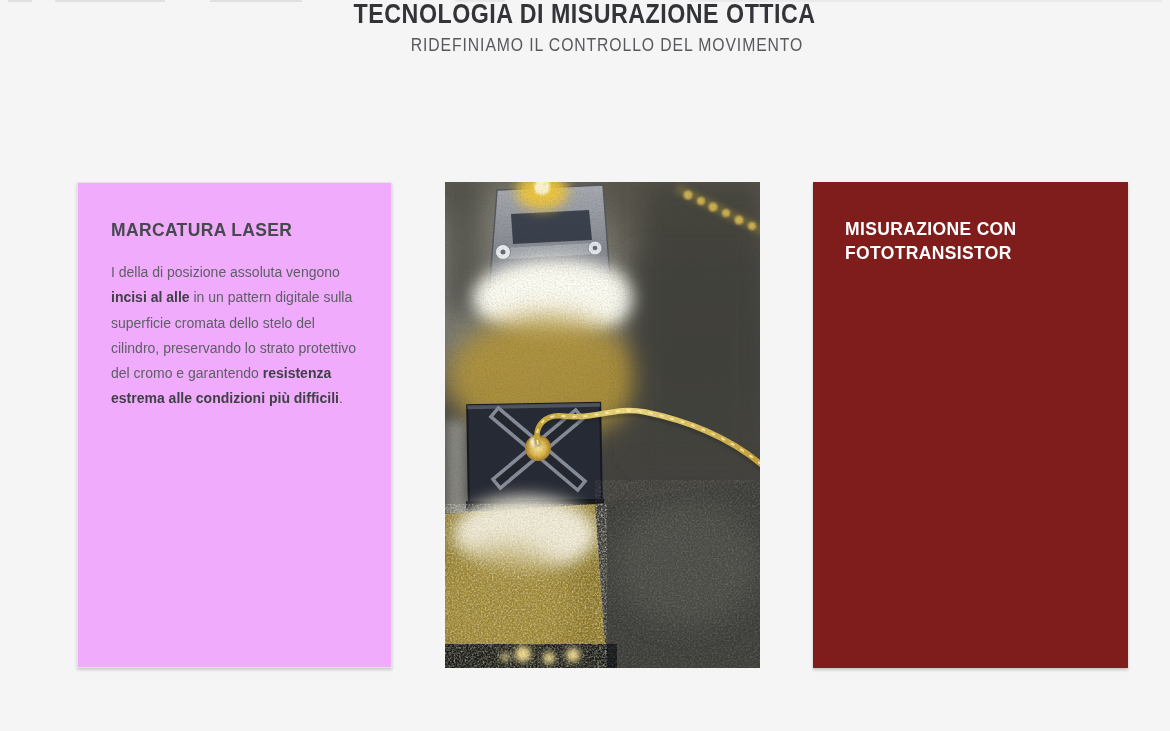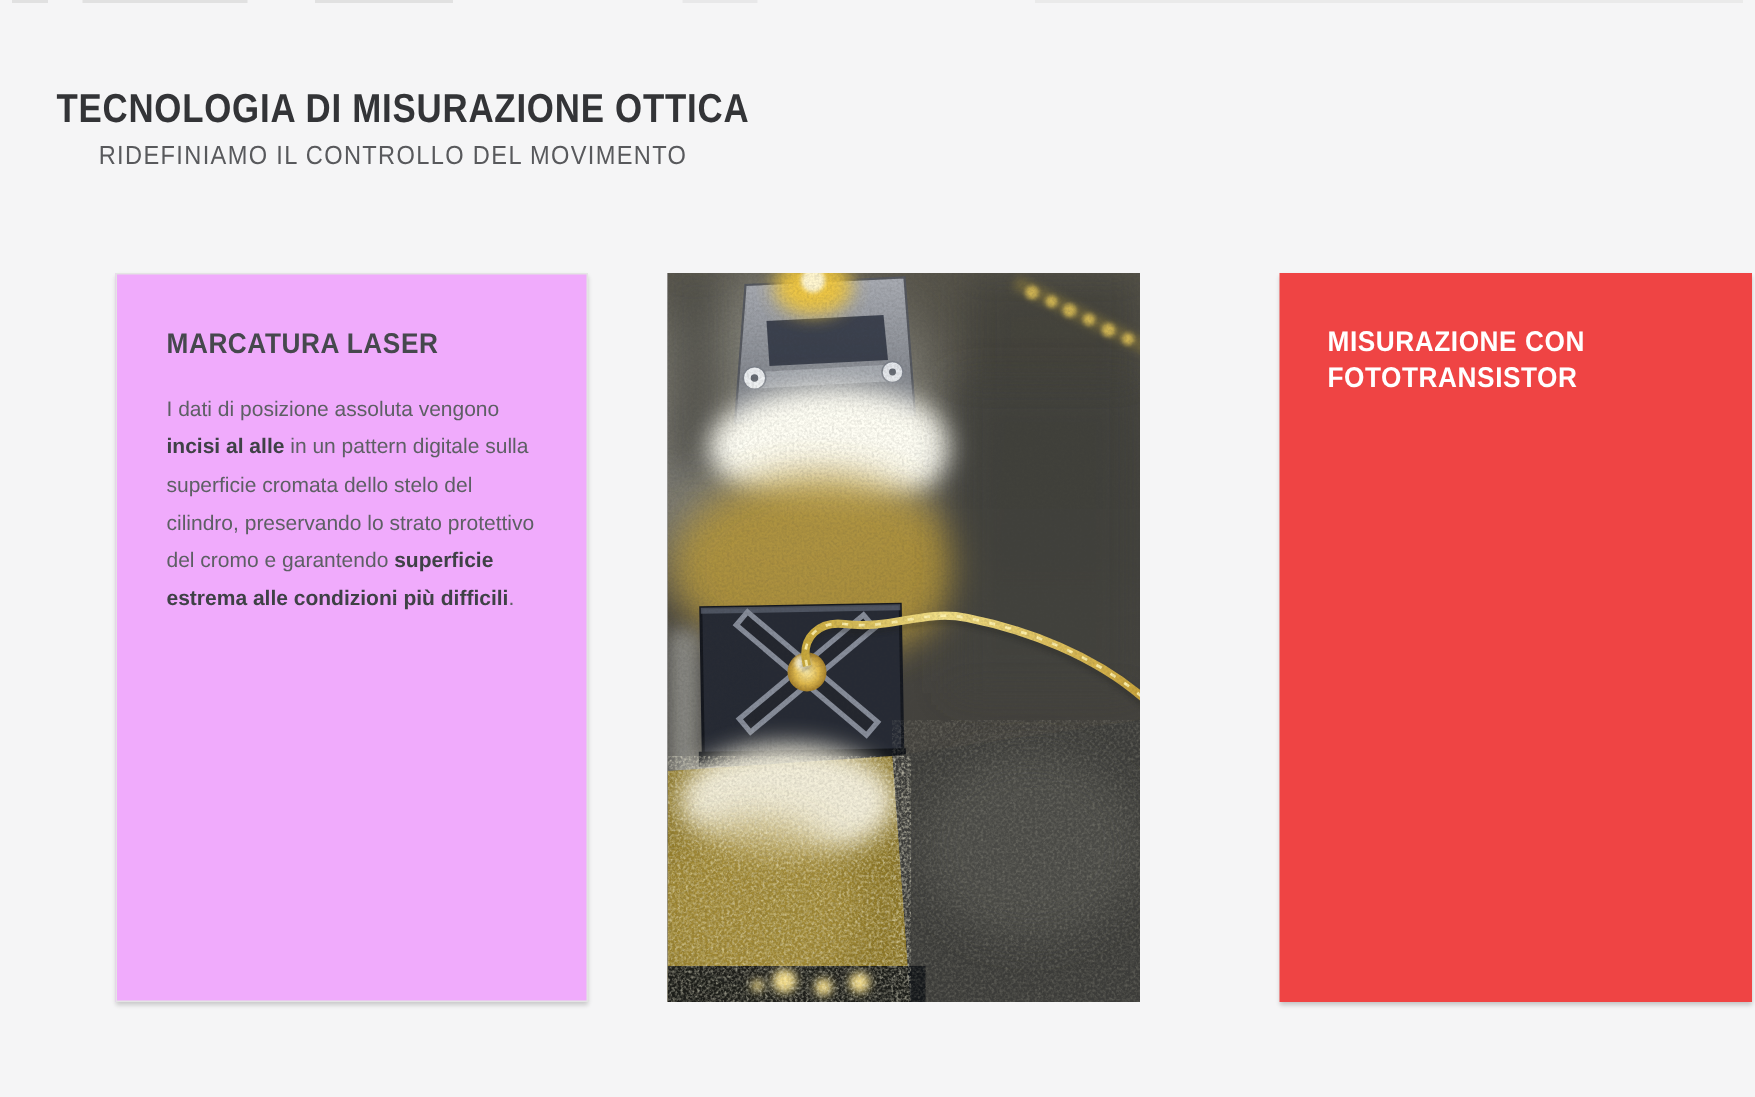--- a/index.html
+++ b/index.html
@@ -6,21 +6,21 @@
   html,body { width:1170px; height:731px; overflow:hidden; }
   body {
     font-family:"Liberation Sans", sans-serif;
     background:#f5f5f6;
     position:relative;
   }
   .top-artifact {
     position:absolute; top:0; height:2px;
     background:#d9d9d9; opacity:.75;
   }
-  .section-header { padding-top:58px; }
+  .section-header { text-align:center; }
   .page-title {
     font-size:27px; font-weight:700; color:#333437;
     line-height:29px; white-space:nowrap;
   }
   .page-title .condensed { display:inline-block; transform:scaleX(.86); letter-spacing:.6px; }
   .page-subtitle {
     margin-top:6px; font-size:17.5px; font-weight:400; color:#58595c;
     line-height:20px; white-space:nowrap;margin-left:44px;
   }
   .page-subtitle .condensed { display:inline-block; transform:scaleX(.9); letter-spacing:1px; }
@@ -45,24 +45,23 @@
   }
   .card-white p {
     margin-top:19px; font-size:14px; line-height:25.3px; color:#5d5f64;
   }
   .card-white p strong { color:#3f4146; font-weight:700; }
 
   .photo { position:relative; overflow:hidden; background:#44433e; }
   .photo svg { display:block; width:100%; height:100%; }
 
   .card-blue {
-    background:#ef4444;
+    background:#7f1d1d;
     box-shadow:0 2px 3px rgba(0,0,0,.2);
     padding:35px 32px 0 32px;
-    margin-left:40px;
   }
   .card-blue h3 {
     font-size:19px; font-weight:700; color:#ffffff; line-height:24px;
     max-width:210px;
   }
   .card-blue p {
     margin-top:15px; font-size:14px; line-height:25.3px; color:#ffffff;
     font-weight:600;
   }
 </style>
@@ -77,21 +76,21 @@
 
 <header class="section-header">
   <h1 class="page-title"><span class="condensed">TECNOLOGIA DI MISURAZIONE OTTICA</span></h1>
   <h2 class="page-subtitle"><span class="condensed">RIDEFINIAMO IL CONTROLLO DEL MOVIMENTO</span></h2>
 </header>
 
 <main class="columns">
 
   <section class="card card-white">
     <h3><span class="condensed">MARCATURA LASER</span></h3>
-    <p><span>I dati di posizione assoluta vengono </span><strong>incisi al alle</strong><span> in un pattern digitale sulla superficie cromata dello stelo del cilindro, preservando lo strato protettivo del cromo e garantendo </span><strong>superficie estrema alle condizioni più difficili</strong><span>.</span></p>
+    <p><span>I della di posizione assoluta vengono </span><strong>incisi al alle</strong><span> in un pattern digitale sulla superficie cromata dello stelo del cilindro, preservando lo strato protettivo del cromo e garantendo </span><strong>resistenza estrema alle condizioni più difficili</strong><span>.</span></p>
   </section>
 
   <figure class="photo">
     <svg viewBox="0 0 315 486" preserveAspectRatio="none">
       <defs>
         <linearGradient id="baseG" x1="0" y1="0" x2="0" y2="1">
           <stop offset="0" stop-color="#59564c"></stop>
           <stop offset=".45" stop-color="#474540"></stop>
           <stop offset="1" stop-color="#3e3d39"></stop>
         </linearGradient>

